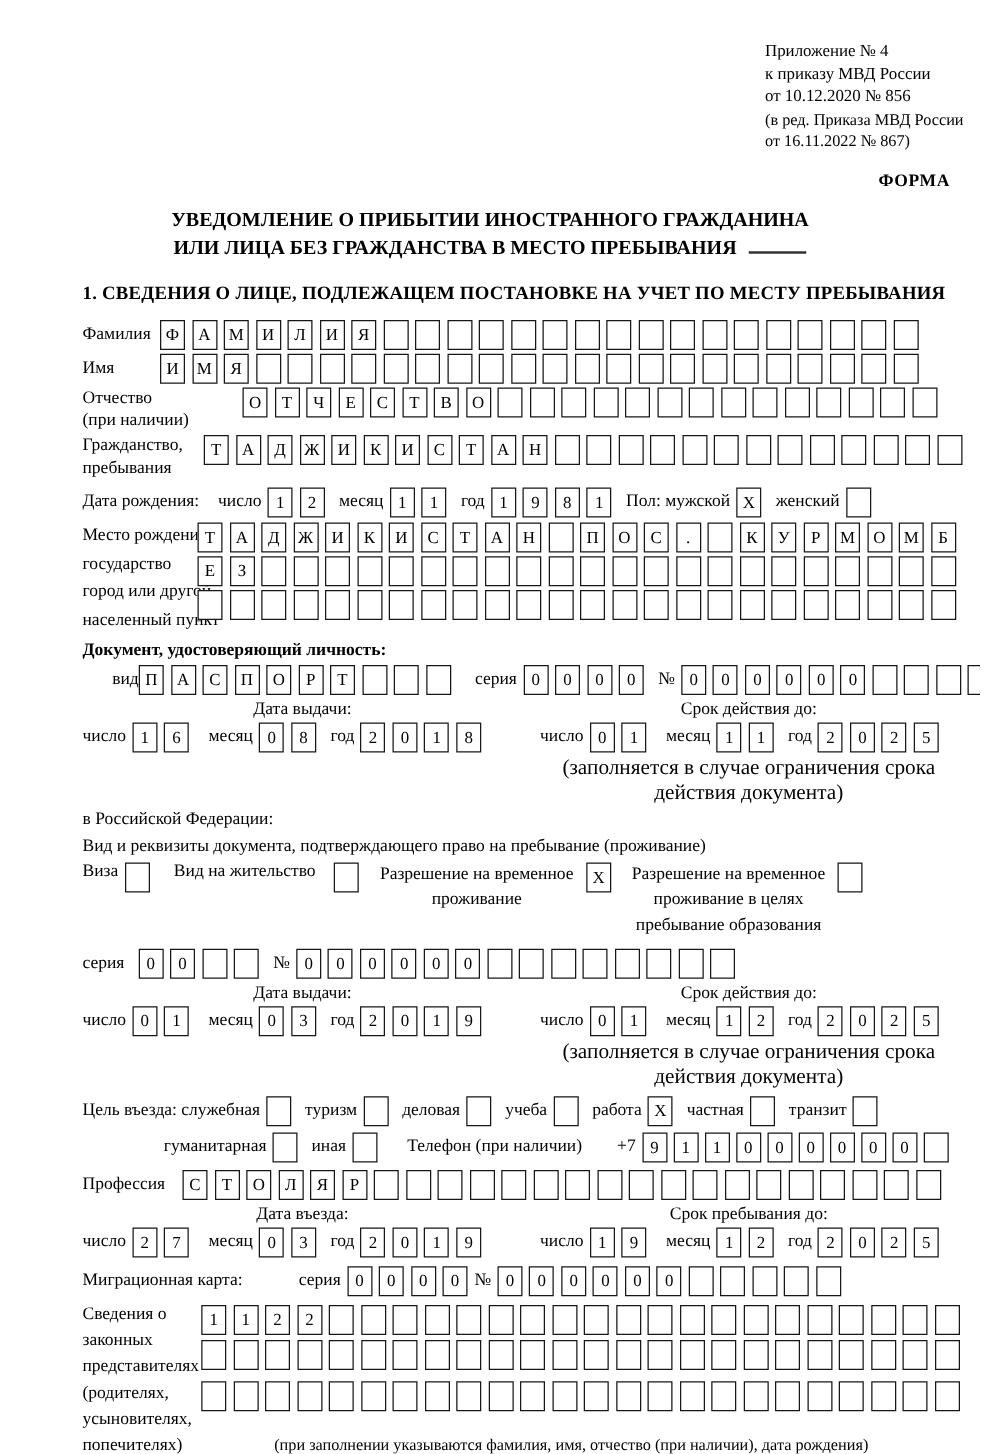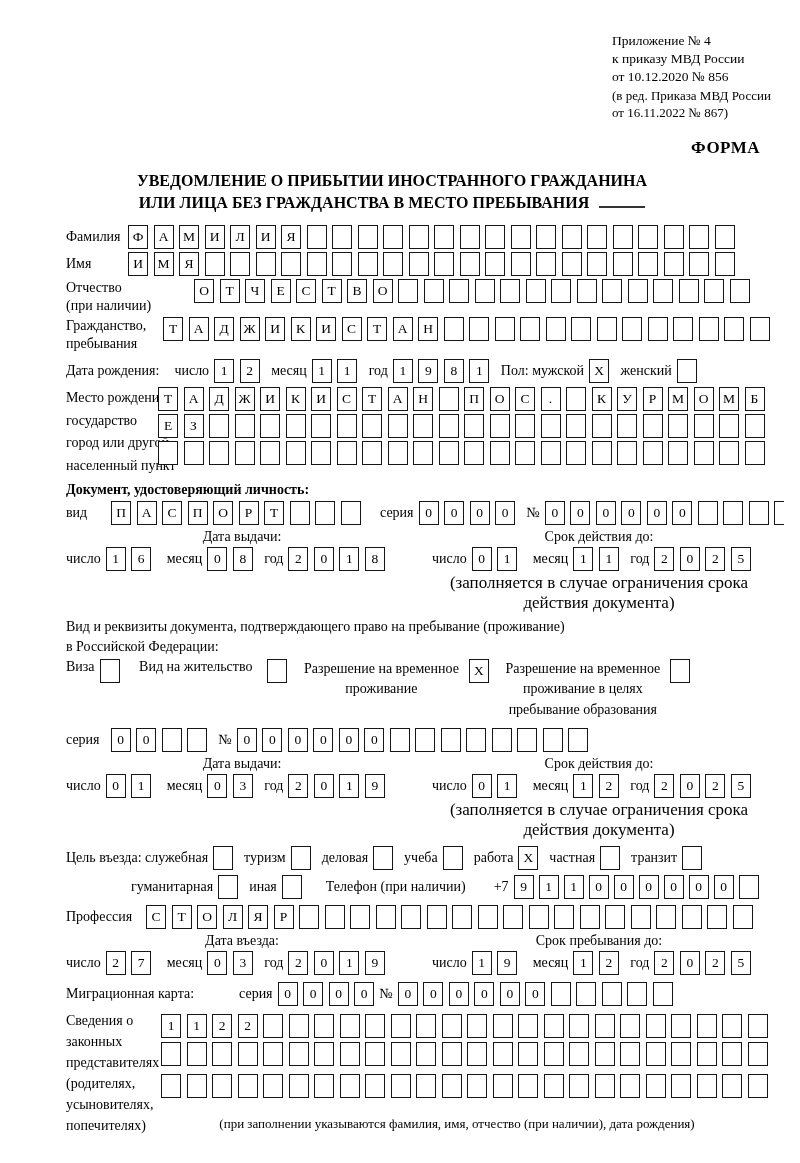--- a/index.html
+++ b/index.html
@@ -7,21 +7,21 @@
   body {
     width:800px; height:1163px;
     font-family:"Liberation Serif","DejaVu Serif",serif;
     color:#000; font-size:14px;
   }
   .sheet { position:relative; width:784px; height:1163px; overflow:hidden; padding-top:32px; }
 
   
   .annex { margin-left:612px; font-size:13.5px; line-height:1.32; }
   .annex-edit { margin-left:612px; font-size:13px; line-height:1.3; margin-top:3px; }
-  .forma { text-align:right; padding-right:24px; font-weight:bold; font-size:17px; margin-top:16px; letter-spacing:0.5px; }
+  .forma { text-align:right; padding-right:24px; font-weight:bold; font-size:14px; margin-top:16px; letter-spacing:0.5px; }
 
   .title { text-align:center; font-weight:bold; font-size:16px; line-height:1.35; margin-top:12px; }
   .blank-line { display:inline-block; width:46px; border-bottom:2px solid #333; height:13px; margin-left:10px; }
 
   .section-head { font-weight:bold; font-size:15px; letter-spacing:0.2px; margin:18px 0 0 66px; }
 
   .content { padding-left:66px; padding-right:4px; }
 
   .row { display:flex; align-items:center; margin-top:3px; }
   .row.tall { align-items:flex-start; }
@@ -78,20 +78,21 @@
     <div>(в ред. Приказа МВД России</div>
     <div>от 16.11.2022 № 867)</div>
   </div>
   <div class="forma">ФОРМА</div>
 
   <div class="title">
     <div>УВЕДОМЛЕНИЕ О ПРИБЫТИИ ИНОСТРАННОГО ГРАЖДАНИНА</div>
     <div><span>ИЛИ ЛИЦА БЕЗ ГРАЖДАНСТВА В МЕСТО ПРЕБЫВАНИЯ</span><span class="blank-line"></span></div>
   </div>
 
+  <div class="section-head">1. СВЕДЕНИЯ О ЛИЦЕ, ПОДЛЕЖАЩЕМ ПОСТАНОВКЕ НА УЧЕТ ПО МЕСТУ ПРЕБЫВАНИЯ</div>
 
   <div class="content">
 
     <div class="row" style="margin-top:12px;">
       <span class="lbl w62">Фамилия</span>
       <span class="boxes">
           <span class="cell">Ф</span>
           <span class="cell">А</span>
           <span class="cell">М</span>
           <span class="cell">И</span>
@@ -332,21 +333,21 @@
               <span class="cell"></span>
               <span class="cell"></span>
             </span>
           </div>
       </div>
     </div>
 
     <div class="center-bold">Документ, удостоверяющий личность:</div>
 
     <div class="row">
-      <span class="lbl" style="width:45px;">вид</span>
+      <span class="lbl" style="width:45px;text-align:right;">вид</span>
       <span class="boxes">
           <span class="cell">П</span>
           <span class="cell">А</span>
           <span class="cell">С</span>
           <span class="cell">П</span>
           <span class="cell">О</span>
           <span class="cell">Р</span>
           <span class="cell">Т</span>
           <span class="cell"></span>
           <span class="cell"></span>
@@ -416,22 +417,22 @@
               <span class="cell">2</span>
               <span class="cell">0</span>
               <span class="cell">2</span>
               <span class="cell">5</span>
             </span>
         </div>
         <div class="note">(заполняется в случае ограничения срока действия документа)</div>
       </div>
     </div>
 
+    <div class="plain" style="margin-top:4px;">в Российской Федерации:</div>
     <div class="plain">Вид и реквизиты документа, подтверждающего право на пребывание (проживание)</div>
-    <div class="plain" style="margin-top:4px;">в Российской Федерации:</div>
 
     <div class="permit-row">
       <span class="dlbl">Виза</span>
       <span class="boxes">
           <span class="cell"></span>
         </span>
       <span class="dlbl ml14">Вид на жительство</span>
       <span class="boxes ml10">
           <span class="cell"></span>
         </span>

